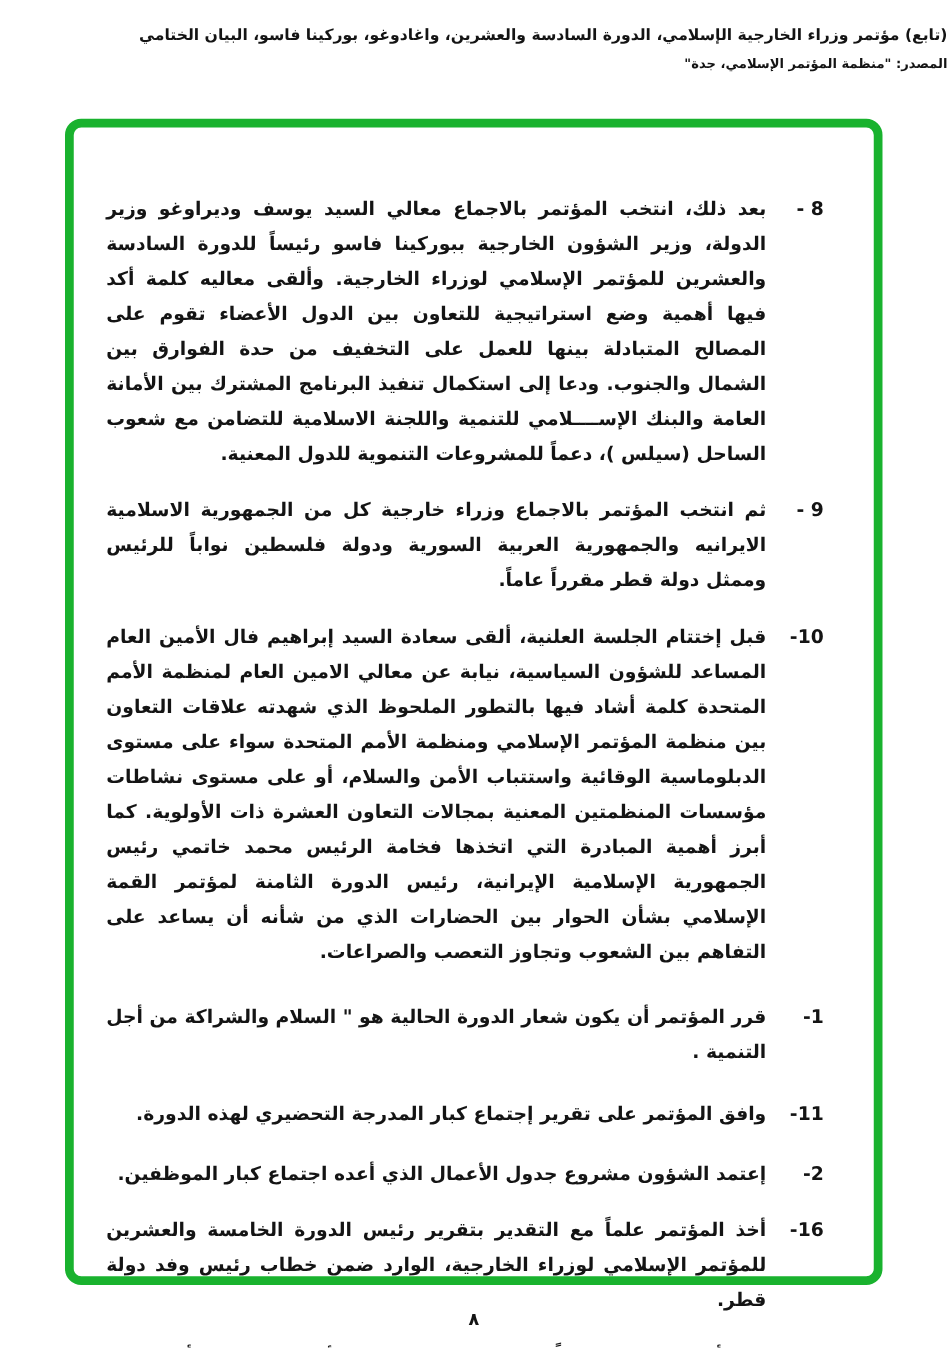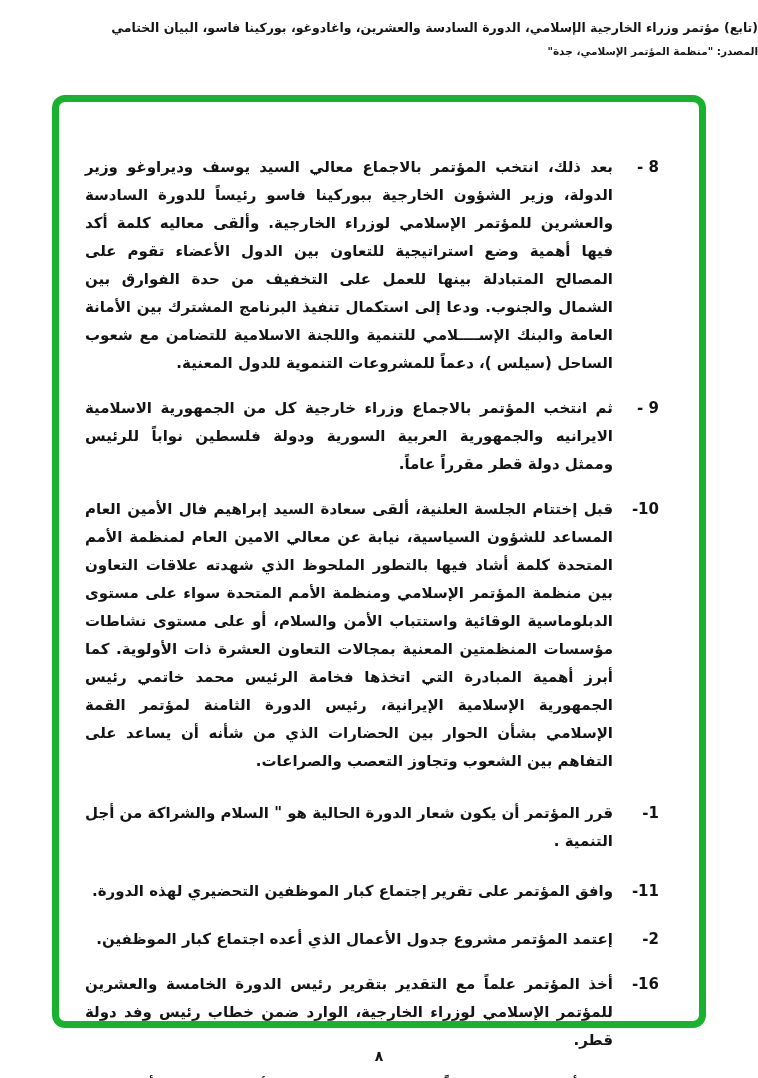--- a/index.html
+++ b/index.html
@@ -92,26 +92,26 @@
       <div class="item-text">قبل إختتام الجلسة العلنية، ألقى سعادة السيد إبراهيم فال الأمين العام المساعد للشؤون السياسية، نيابة عن معالي الامين العام لمنظمة الأمم المتحدة كلمة أشاد فيها بالتطور الملحوظ الذي شهدته علاقات التعاون بين منظمة المؤتمر الإسلامي ومنظمة الأمم المتحدة سواء على مستوى الدبلوماسية الوقائية واستتباب الأمن والسلام، أو على مستوى نشاطات مؤسسات المنظمتين المعنية بمجالات التعاون العشرة ذات الأولوية. كما أبرز أهمية المبادرة التي اتخذها فخامة الرئيس محمد خاتمي رئيس الجمهورية الإسلامية الإيرانية، رئيس الدورة الثامنة لمؤتمر القمة الإسلامي بشأن الحوار بين الحضارات الذي من شأنه أن يساعد على التفاهم بين الشعوب وتجاوز التعصب والصراعات.</div>
     </div>
 
     <div class="item single" style="margin-top:24px; margin-bottom:22px;">
       <span class="item-marker">-1</span>
       <div class="item-text">قرر المؤتمر أن يكون شعار الدورة الحالية هو " السلام والشراكة من أجل التنمية .</div>
     </div>
 
     <div class="item single" style="margin-bottom:20px;">
       <span class="item-marker">-11</span>
-      <div class="item-text">وافق المؤتمر على تقرير إجتماع كبار الموظفين التحضيري لهذه الدورة.</div>
+      <div class="item-text">وافق المؤتمر على تقرير إجتماع كبار المدرجة التحضيري لهذه الدورة.</div>
     </div>
 
     <div class="item single">
       <span class="item-marker">-2</span>
-      <div class="item-text">إعتمد المؤتمر مشروع جدول الأعمال الذي أعده اجتماع كبار الموظفين.</div>
+      <div class="item-text">إعتمد الشؤون مشروع جدول الأعمال الذي أعده اجتماع كبار الموظفين.</div>
     </div>
 
     <div class="item">
       <span class="item-marker">-16</span>
       <div class="item-text">أخذ المؤتمر علماً مع التقدير بتقرير رئيس الدورة الخامسة والعشرين للمؤتمر الإسلامي لوزراء الخارجية، الوارد ضمن خطاب رئيس وفد دولة قطر.</div>
     </div>
 
     <div class="item">
       <span class="item-marker">-15</span>
       <div class="item-text">كما أخذ المؤتمر علماً مع التقدير بتقارير الأمين العام بشأن البنود المدرجة في جدول الأعمال والنشاطات التي قامت بها الأمانة العامة في الفترة الفاصلة بين الدورتين الخامسة والعشرين والسادسة والعشرين للمؤتمر الاسلامي لوزراء الخارجية.</div>

